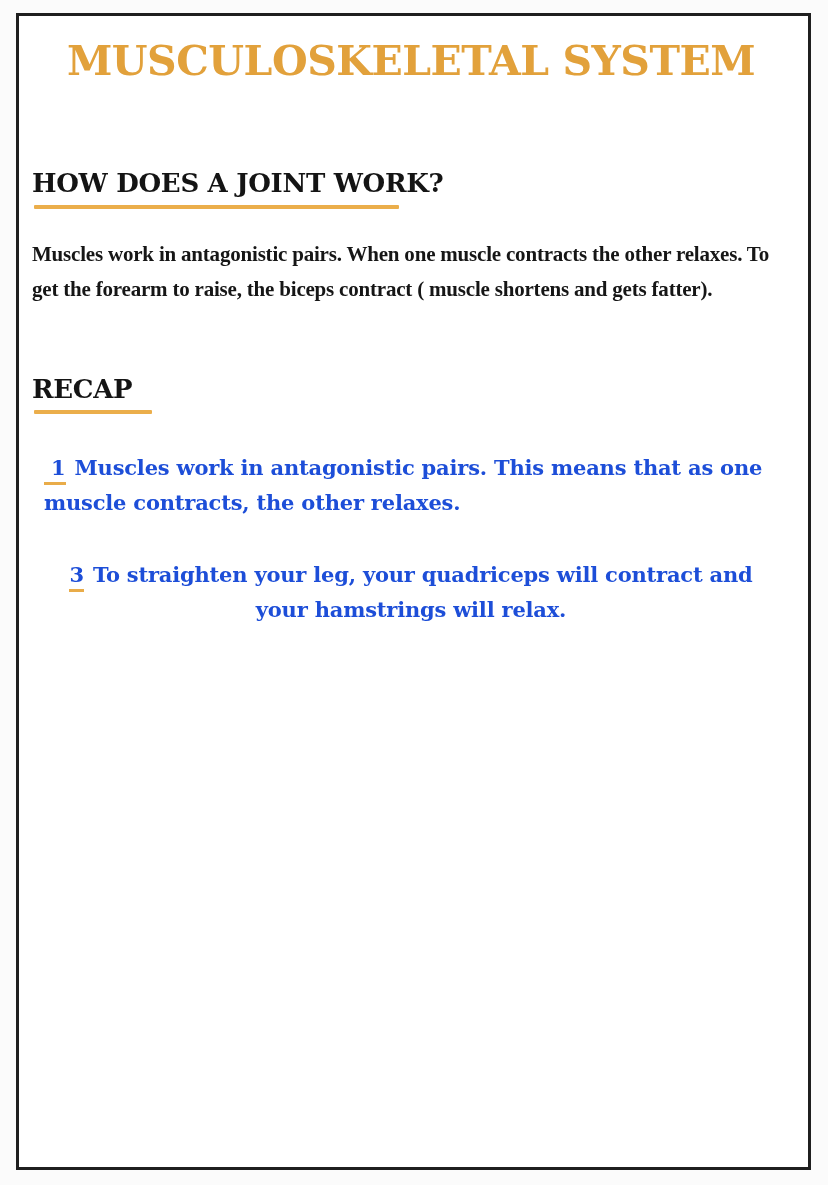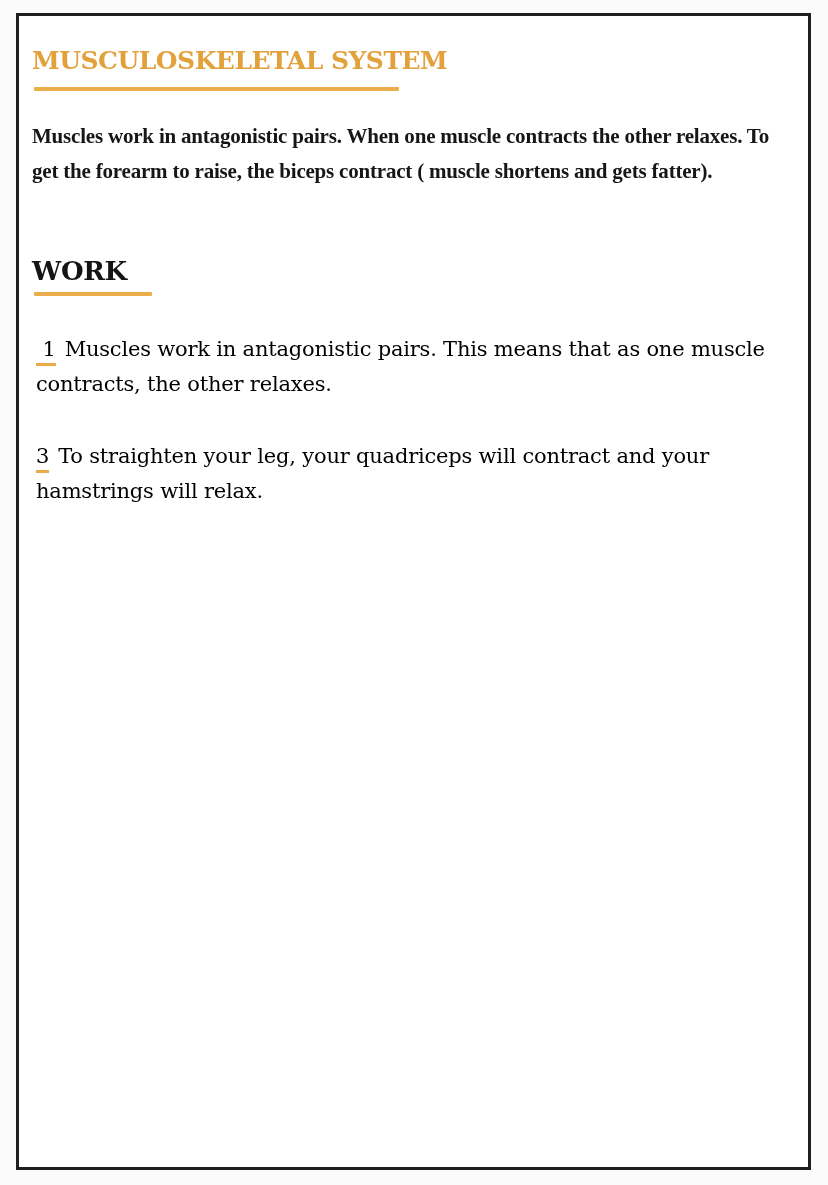--- a/index.html
+++ b/index.html
@@ -17,22 +17,22 @@
     width: 795px;
     height: 1157px;
     box-sizing: border-box;
     border: 3px solid #1f1f1f;
     background: #ffffff;
     padding: 0 18px 0 13px;
     overflow: hidden;
   }
   .title {
     margin: 25px 0 0 0;
-    text-align: left;
-    font-size: 25px;
+    text-align: center;
+    font-size: 41px;
     line-height: 40px;
     font-weight: 700;
     color: #e2a13b;
     letter-spacing: -0.5px;
   }
   h2 {
     margin: 0;
     font-size: 26px;
     line-height: 32px;
     font-weight: 700;
@@ -54,54 +54,55 @@
     margin: 28px 0 0 0;
     font-size: 21px;
     line-height: 35px;
     font-weight: 700;
     color: #161616;
     letter-spacing: -0.2px;
     max-width: 762px;
     font-family: Liberation Serif, serif;
   }
   .item {
-    margin: 4px;
+    margin: 12px;
     font-size: 21px;
     line-height: 35px;
-    font-weight: 400;
-    color: #000000;
+    font-weight: 700;
+    color: #1d4ed8;
     letter-spacing: -0.2px;
     max-width: 762px;
   }
   .item-1 { margin-top: 36px; }
   .item-2 { margin-top: 30px; }
-  .item-3 { margin-top: 37px; }
+  .item-3 { margin-top: 37px; text-align: center; }
   .num {
     display: inline-block;
     white-space: pre;
     border-bottom: 3px solid #e9ac49;
     padding-bottom: 0px;
     margin-right: 9px;
     line-height: 28px;
   }
 </style>
 </head>
 <body>
 
 <div class="page">
 
   <h1 class="title">MUSCULOSKELETAL SYSTEM</h1>
 
   <section>
+    <h2 class="h2-joint">HOW DOES A JOINT WORK?</h2>
     <div class="rule rule-joint"></div>
     <p class="para">Muscles work in antagonistic pairs. When one muscle contracts the other relaxes. To get the forearm to raise, the biceps contract ( muscle shortens and gets fatter).</p>
   </section>
 
   <section>
-    <h2 class="h2-recap">WORK</h2>
+    <h2 class="h2-recap">RECAP</h2>
     <div class="rule rule-recap"></div>
 
     <p class="item item-1">
       <span class="num"> 1</span><span>Muscles work in antagonistic pairs. This means that as one muscle contracts, the other relaxes.</span>
     </p>
 
 
     <p class="item item-3">
       <span class="num">3</span><span>To straighten your leg, your quadriceps will contract and your hamstrings will relax.</span>
     </p>

